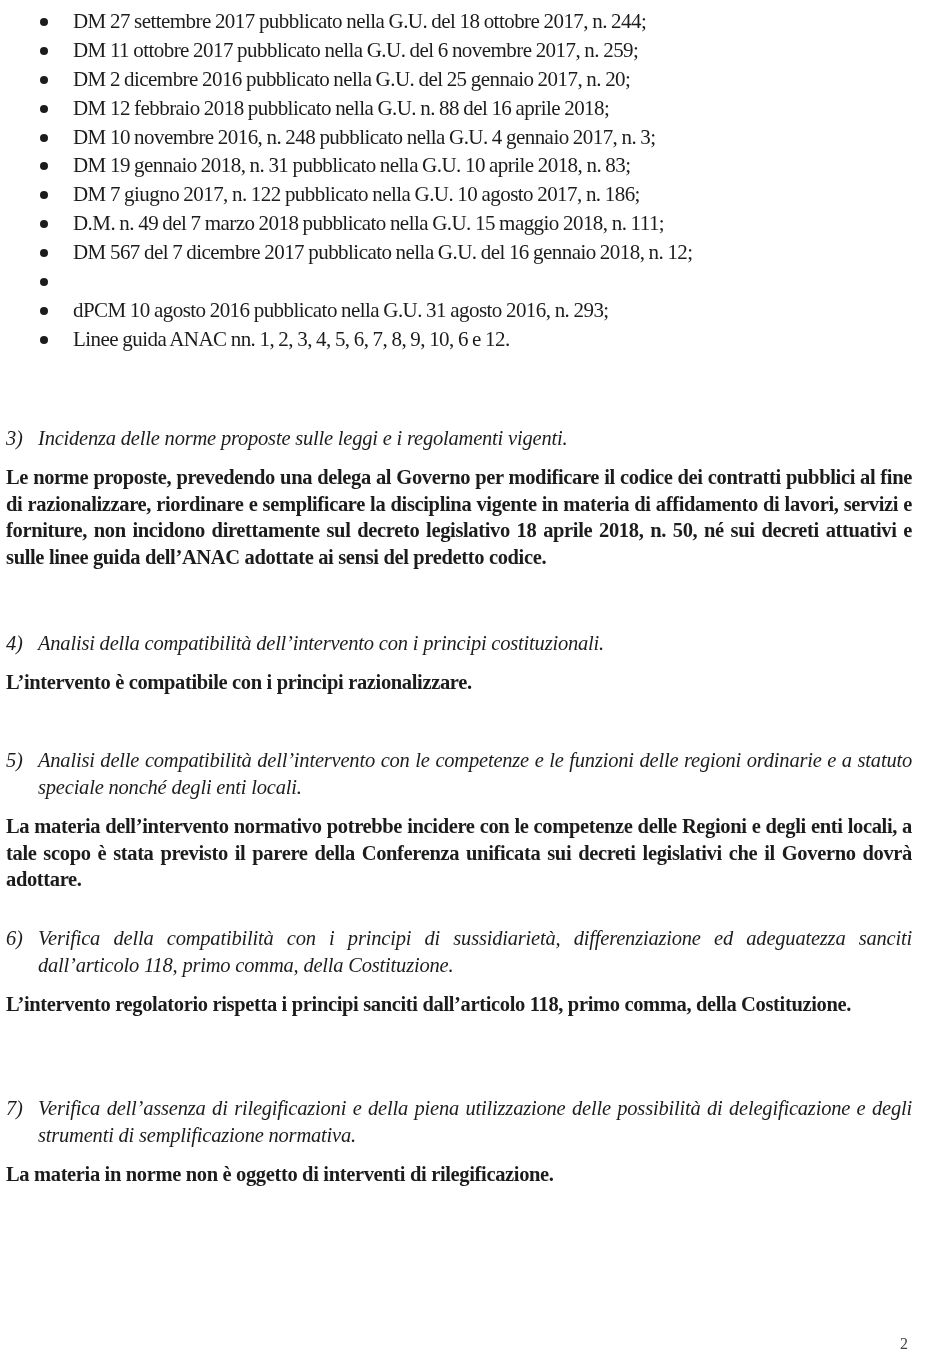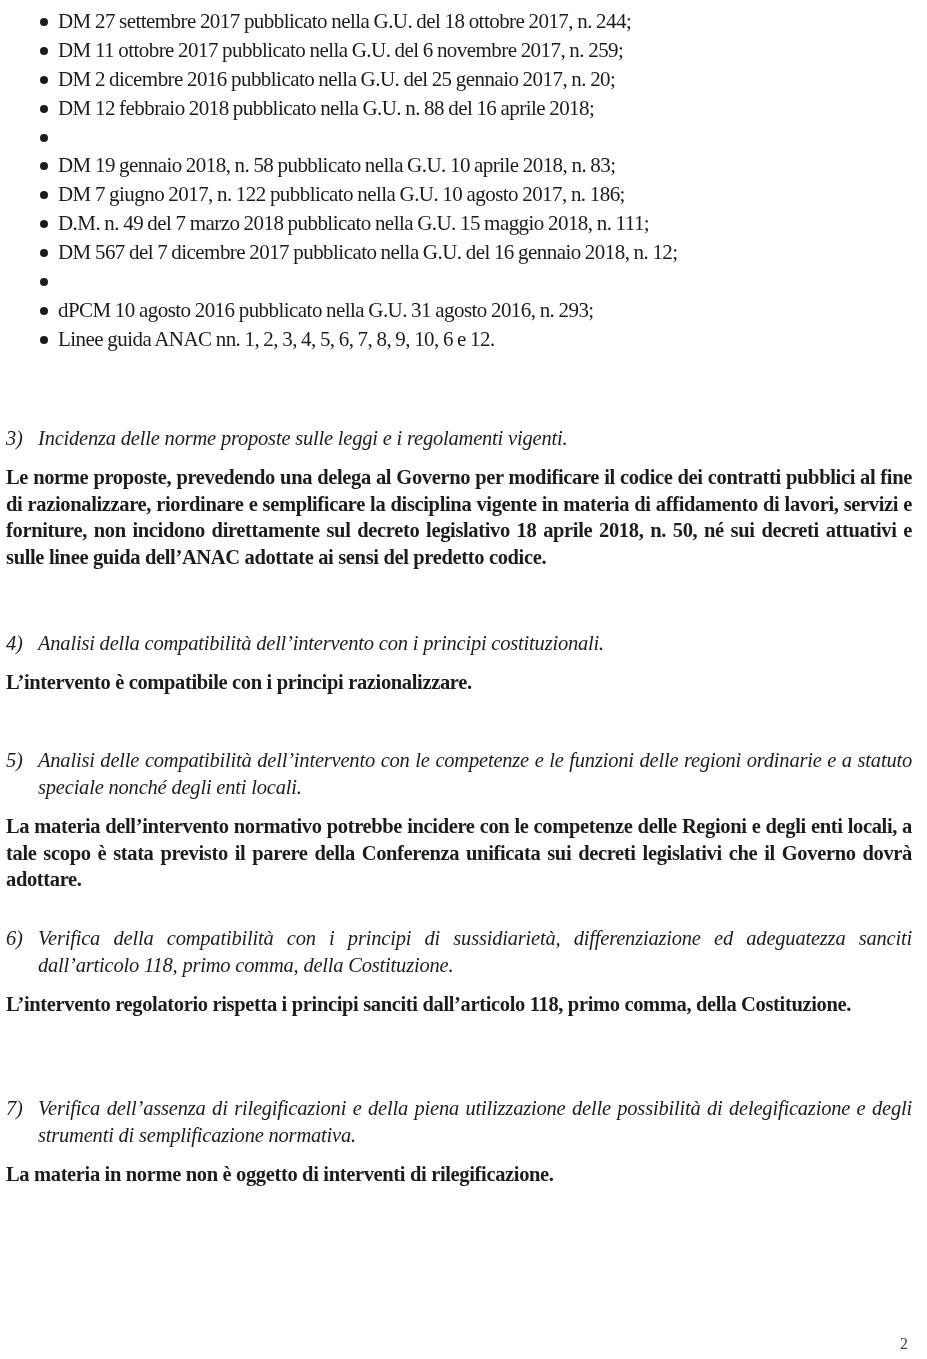--- a/index.html
+++ b/index.html
@@ -29,21 +29,21 @@
       width: 927px;
       margin: 0;
       padding: 0;
       list-style: none;
     }
     .bullet-item {
       position: relative;
       height: 28.9px;
       line-height: 28.9px;
       font-size: 21px;
-      padding-left: 58px;
+      padding-left: 73px;
       white-space: nowrap;
       letter-spacing: -0.55px;
       word-spacing: -0.5px;
     }
     .bullet-dot {
       position: absolute;
       left: 40px;
       top: 11px;
       width: 8px;
       height: 8px;
@@ -90,22 +90,22 @@
 </head>
 <body>
 
 <div class="page">
 
   <ul class="bullet-list">
     <li class="bullet-item"><span class="bullet-dot"></span><span>DM 27 settembre 2017 pubblicato nella G.U. del 18 ottobre 2017, n. 244;</span></li>
     <li class="bullet-item"><span class="bullet-dot"></span><span>DM 11 ottobre 2017 pubblicato nella G.U. del 6 novembre 2017, n. 259;</span></li>
     <li class="bullet-item"><span class="bullet-dot"></span><span>DM 2 dicembre 2016 pubblicato nella G.U. del 25 gennaio 2017, n. 20;</span></li>
     <li class="bullet-item"><span class="bullet-dot"></span><span>DM 12 febbraio 2018 pubblicato nella G.U. n. 88 del 16 aprile 2018;</span></li>
-    <li class="bullet-item"><span class="bullet-dot"></span></li>
-    <li class="bullet-item"><span class="bullet-dot"></span><span>DM 19 gennaio 2018, n. 58 pubblicato nella G.U. 10 aprile 2018, n. 83;</span></li>
+    <li class="bullet-item"><span class="bullet-dot"></span><span>DM 10 novembre 2016, n. 248 pubblicato nella G.U. 4 gennaio 2017, n. 3;</span></li>
+    <li class="bullet-item"><span class="bullet-dot"></span><span>DM 19 gennaio 2018, n. 31 pubblicato nella G.U. 10 aprile 2018, n. 83;</span></li>
     <li class="bullet-item"><span class="bullet-dot"></span><span>DM 7 giugno 2017, n. 122 pubblicato nella G.U. 10 agosto 2017, n. 186;</span></li>
     <li class="bullet-item"><span class="bullet-dot"></span><span>D.M. n. 49 del 7 marzo 2018 pubblicato nella G.U. 15 maggio 2018, n. 111;</span></li>
     <li class="bullet-item"><span class="bullet-dot"></span><span>DM 567 del 7 dicembre 2017 pubblicato nella G.U.  del 16 gennaio 2018, n. 12;</span></li>
     <li class="bullet-item"><span class="bullet-dot"></span></li>
     <li class="bullet-item"><span class="bullet-dot"></span><span>dPCM 10 agosto 2016 pubblicato nella G.U. 31 agosto 2016, n. 293;</span></li>
     <li class="bullet-item"><span class="bullet-dot"></span><span>Linee guida ANAC nn. 1, 2, 3, 4, 5, 6, 7, 8, 9, 10, 6 e 12.</span></li>
   </ul>
 
   <div class="section" style="top:425px;">
     <div class="heading">

